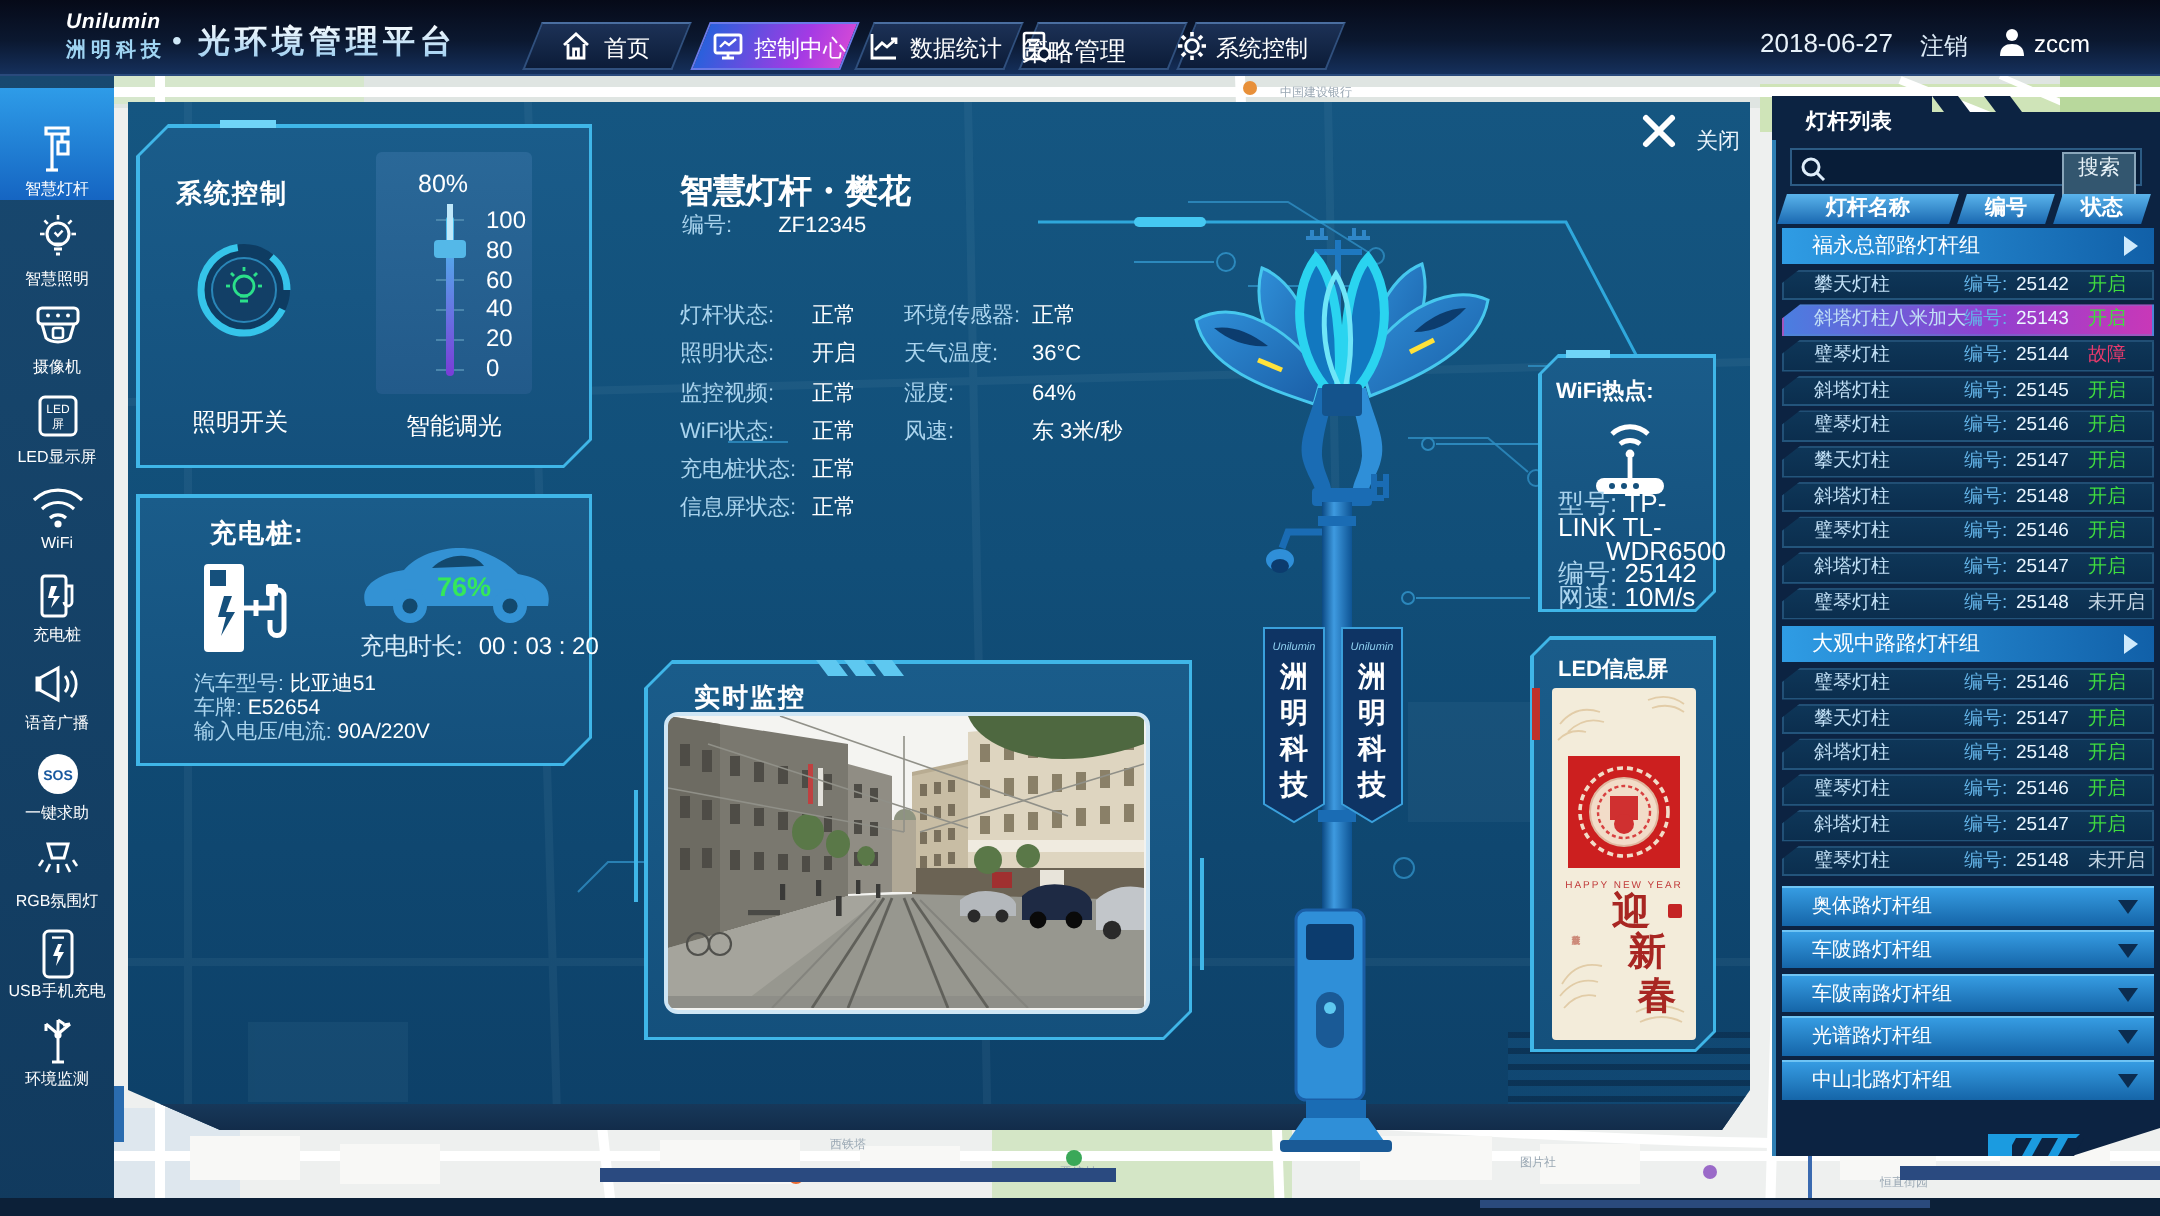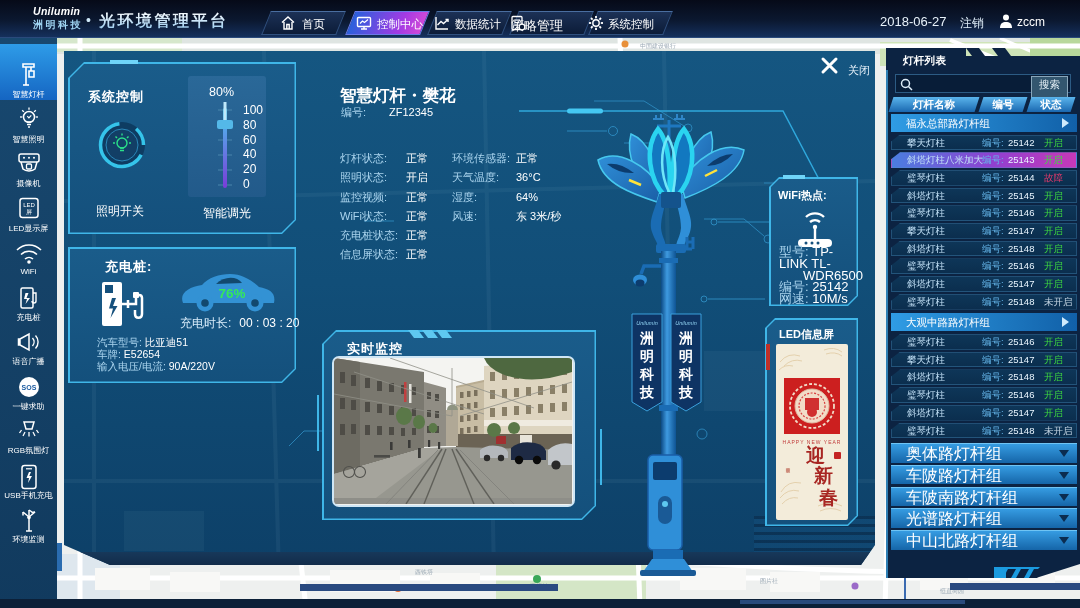--- a/index.html
+++ b/index.html
@@ -791,21 +791,21 @@
       <div class="grp2" style="top: 416.8px;">车陂路灯杆组<span class="ar2"></span></div>
       <div class="grp2" style="top: 438.6px;">车陂南路灯杆组<span class="ar2"></span></div>
       <div class="grp2" style="top: 482.2px;">中山北路灯杆组<span class="ar2"></span></div>
       <div class="grp2" style="top: 460.4px;">光谱路灯杆组<span class="ar2"></span></div>
     </div>
 <style>
 .colh{position:absolute;top:49px;height:15px;background:linear-gradient(180deg,#5ab4ec,#1a68b0);transform:skewX(-18deg);color:#fff;font-size:10.5px;font-weight:bold;text-align:center;line-height:15px;}
 .colh>i{display:block;transform:skewX(18deg);font-style:normal;}
 .grp{position:absolute;left:5px;width:186px;height:18.2px;background:linear-gradient(90deg,#2f9ce4,#1160a8);color:#fff;font-size:10.5px;line-height:18px;padding-left:15px;}
 .grp .ar{position:absolute;right:8px;top:4px;width:0;height:0;border-left:7px solid #cfeafc;border-top:5px solid transparent;border-bottom:5px solid transparent;}
-.grp2{position:absolute;left:5px;width:186px;height:19.5px;background:linear-gradient(180deg,#369ce2,#1565a8);color:#fff;font-size:16px;line-height:19px;padding-left:15px;border-top:1px solid #6fc4f4;}
+.grp2{position:absolute;left:5px;width:186px;height:19.5px;background:linear-gradient(180deg,#369ce2,#1565a8);color:#fff;font-size:10px;line-height:19px;padding-left:15px;border-top:1px solid #6fc4f4;}
 .grp2 .ar2{position:absolute;right:8px;top:6px;width:0;height:0;border-top:7px solid #0b2c50;border-left:5px solid transparent;border-right:5px solid transparent;}
 .lrow{position:absolute;left:5px;width:186px;height:15.8px;background:linear-gradient(180deg,#0e3658,#0b2e4e);border:1px solid rgba(80,150,200,.32);font-size:9.5px;line-height:14.5px;clip-path:polygon(9px 0,100% 0,100% 100%,0 100%,0 7px);}
 .lrow .nm{position:absolute;left:15px;color:#c2e0f6;}
 .lrow .no{position:absolute;left:90px;color:#64b4e8;}
 .lrow .nv{position:absolute;left:116px;color:#eaf6ff;}
 .lrow .st{position:absolute;left:152px;}
 .s-on{color:#3fdc3f;}
 .s-err{color:#e83a6c;}
 .s-off{color:#c8d8e6;}
 </style>

